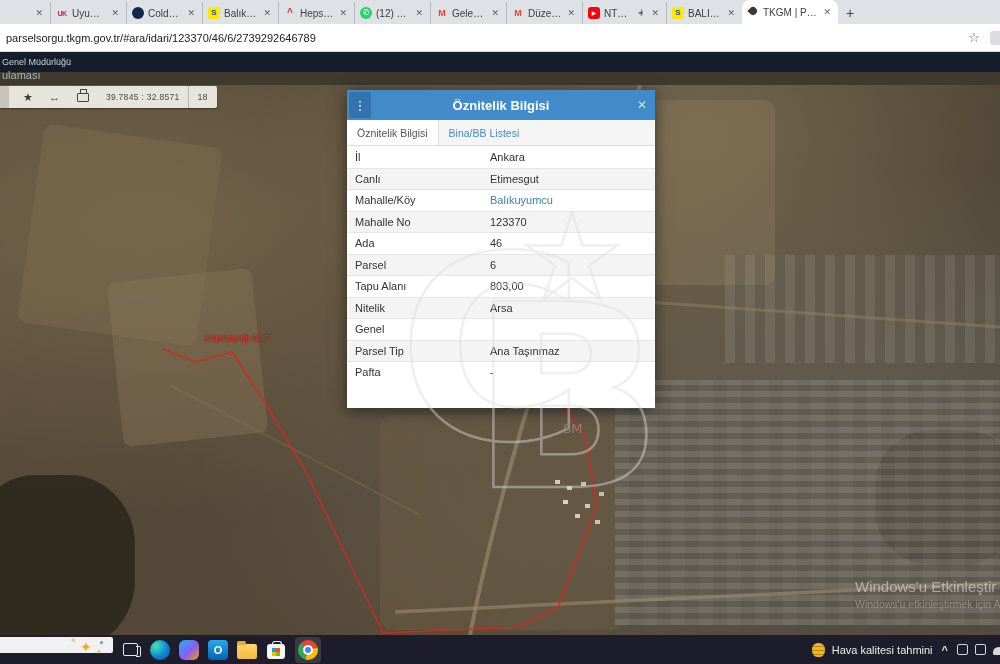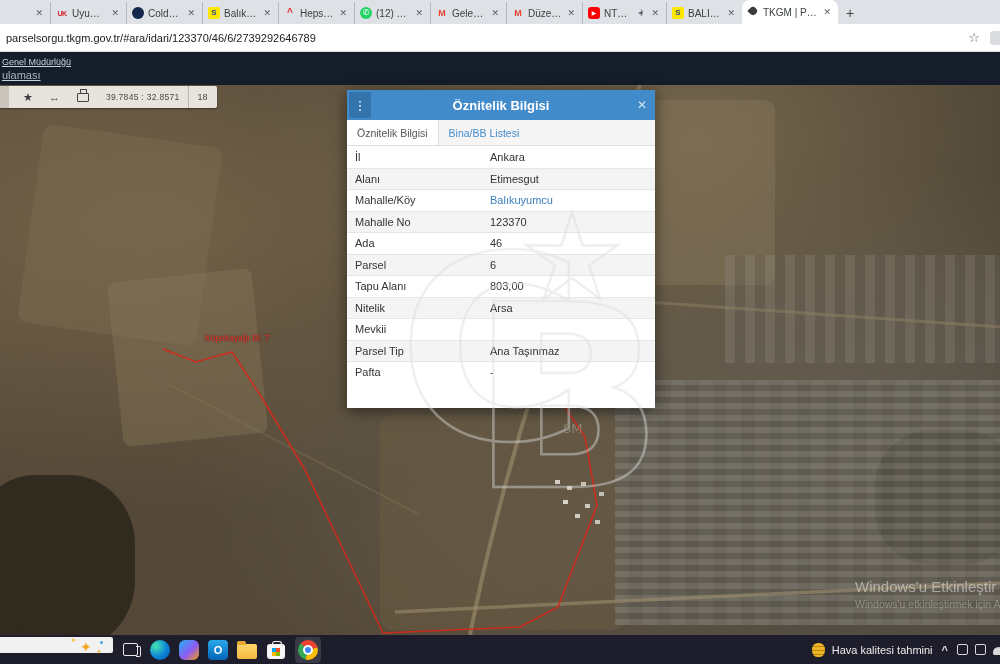--- a/index.html
+++ b/index.html
@@ -34,21 +34,21 @@
   .newtab { width:24px; height:22px; display:flex; align-items:center; justify-content:center; font-size:14px; color:#444; }
 
   
   .urlbar { position:absolute; left:0; top:24px; width:1000px; height:28px; background:#fff; border-bottom:1px solid #d4d7dc;
     display:flex; align-items:center; }
   .url-text { margin-left:6px; font-size:11px; color:#202124; flex:1; white-space:nowrap; overflow:hidden; }
   .url-star { font-size:13px; color:#5f6368; margin-right:10px; }
   .url-extra { width:14px; height:14px; border-radius:3px; background:#dadce0; margin-right:-4px; }
 
   
-  .site-header { position:absolute; left:0; top:52px; width:1000px; height:33px; background:#141d29; color:#c9d2dd; z-index:3;text-decoration:underline; }
+  .site-header { position:absolute; left:0; top:52px; width:1000px; height:20px; background:#141d29; color:#c9d2dd; z-index:3; }
   .site-h1 { font-size:9px; margin:5px 0 0 2px; }
   .site-h2 { font-size:11px; margin:2px 0 0 2px; color:#aab4c0; }
 
   
   .map { position:absolute; left:0; top:85px; width:1000px; height:550px; overflow:hidden; background:
     radial-gradient(ellipse at 15% 25%, rgba(122,105,76,.8) 0%, rgba(0,0,0,0) 50%),
     radial-gradient(ellipse at 70% 10%, rgba(135,119,88,.7) 0%, rgba(0,0,0,0) 45%),
     radial-gradient(ellipse at 88% 70%, rgba(110,106,96,.8) 0%, rgba(0,0,0,0) 55%),
     radial-gradient(ellipse at 40% 90%, rgba(92,79,60,.7) 0%, rgba(0,0,0,0) 50%),
     linear-gradient(105deg, #564939 0%, #4a4033 50%, #423a2e 100%); }
@@ -262,21 +262,21 @@
     <div class="modal-tabs">
       <div class="mtab active">Öznitelik Bilgisi</div>
       <div class="mtab link">Bina/BB Listesi</div>
     </div>
     <div class="mtable">
       <div class="mrow">
         <span class="mlabel">İl</span>
         <span class="mvalue">Ankara</span>
       </div>
       <div class="mrow">
-        <span class="mlabel">Alanı</span>
+        <span class="mlabel">Canlı</span>
         <span class="mvalue">Etimesgut</span>
       </div>
       <div class="mrow">
         <span class="mlabel">Mahalle/Köy</span>
         <span class="mvalue link">Balıkuyumcu</span>
       </div>
       <div class="mrow">
         <span class="mlabel">Mahalle No</span>
         <span class="mvalue">123370</span>
       </div>
@@ -290,21 +290,21 @@
       </div>
       <div class="mrow">
         <span class="mlabel">Tapu Alanı</span>
         <span class="mvalue">803,00</span>
       </div>
       <div class="mrow">
         <span class="mlabel">Nitelik</span>
         <span class="mvalue">Arsa</span>
       </div>
       <div class="mrow">
-        <span class="mlabel">Mevkii</span>
+        <span class="mlabel">Genel</span>
         <span class="mvalue"></span>
       </div>
       <div class="mrow">
         <span class="mlabel">Parsel Tip</span>
         <span class="mvalue">Ana Taşınmaz</span>
       </div>
       <div class="mrow">
         <span class="mlabel">Pafta</span>
         <span class="mvalue">-</span>
       </div>

